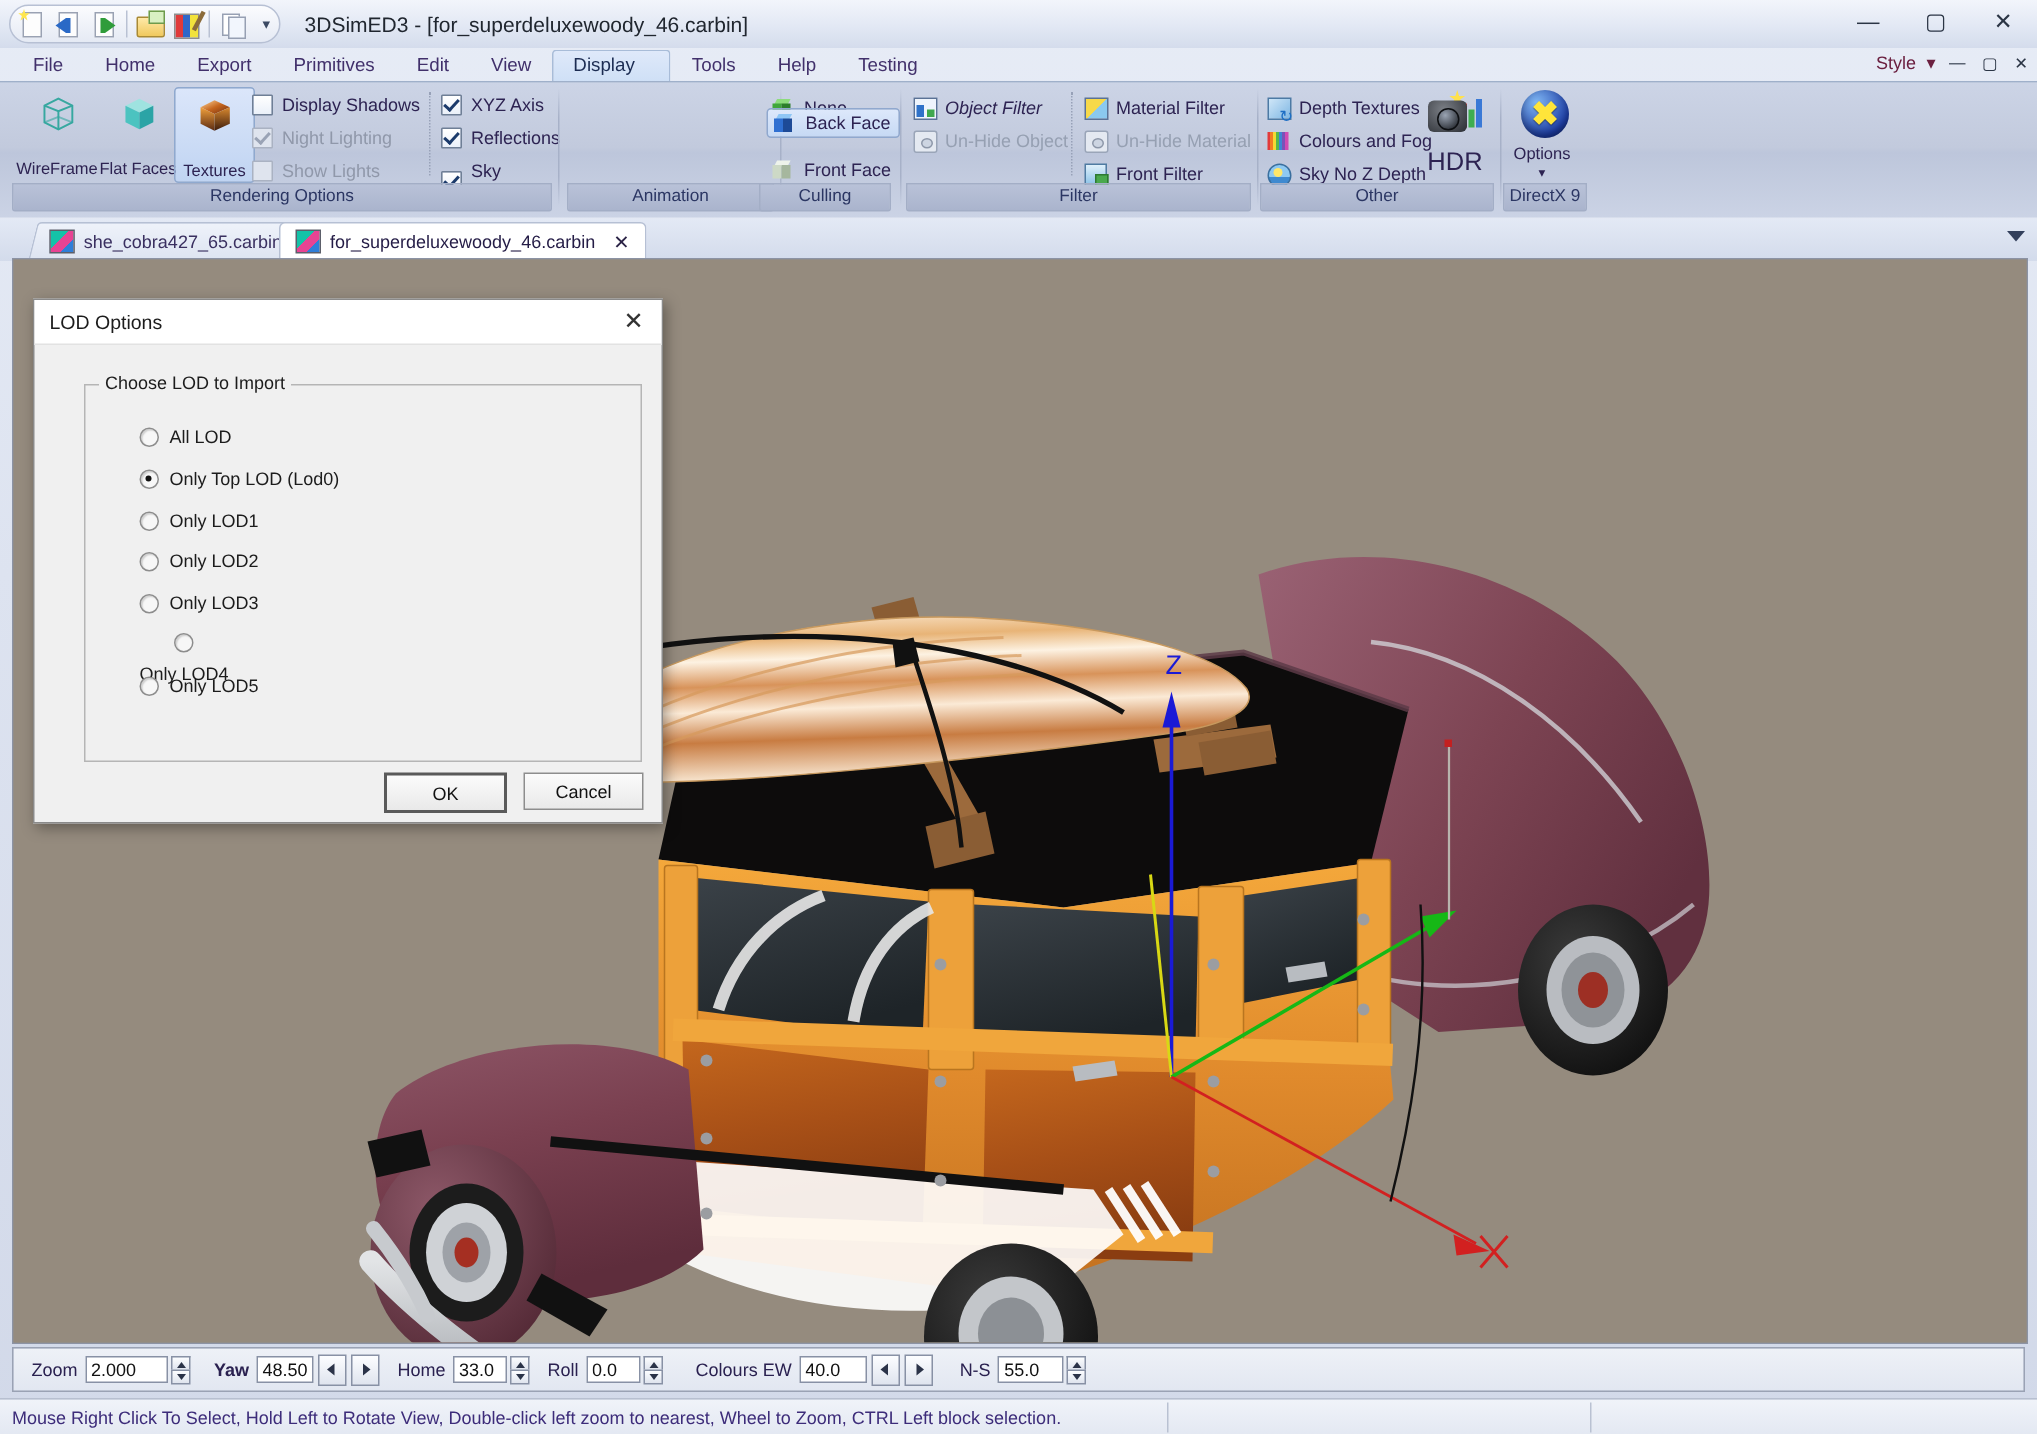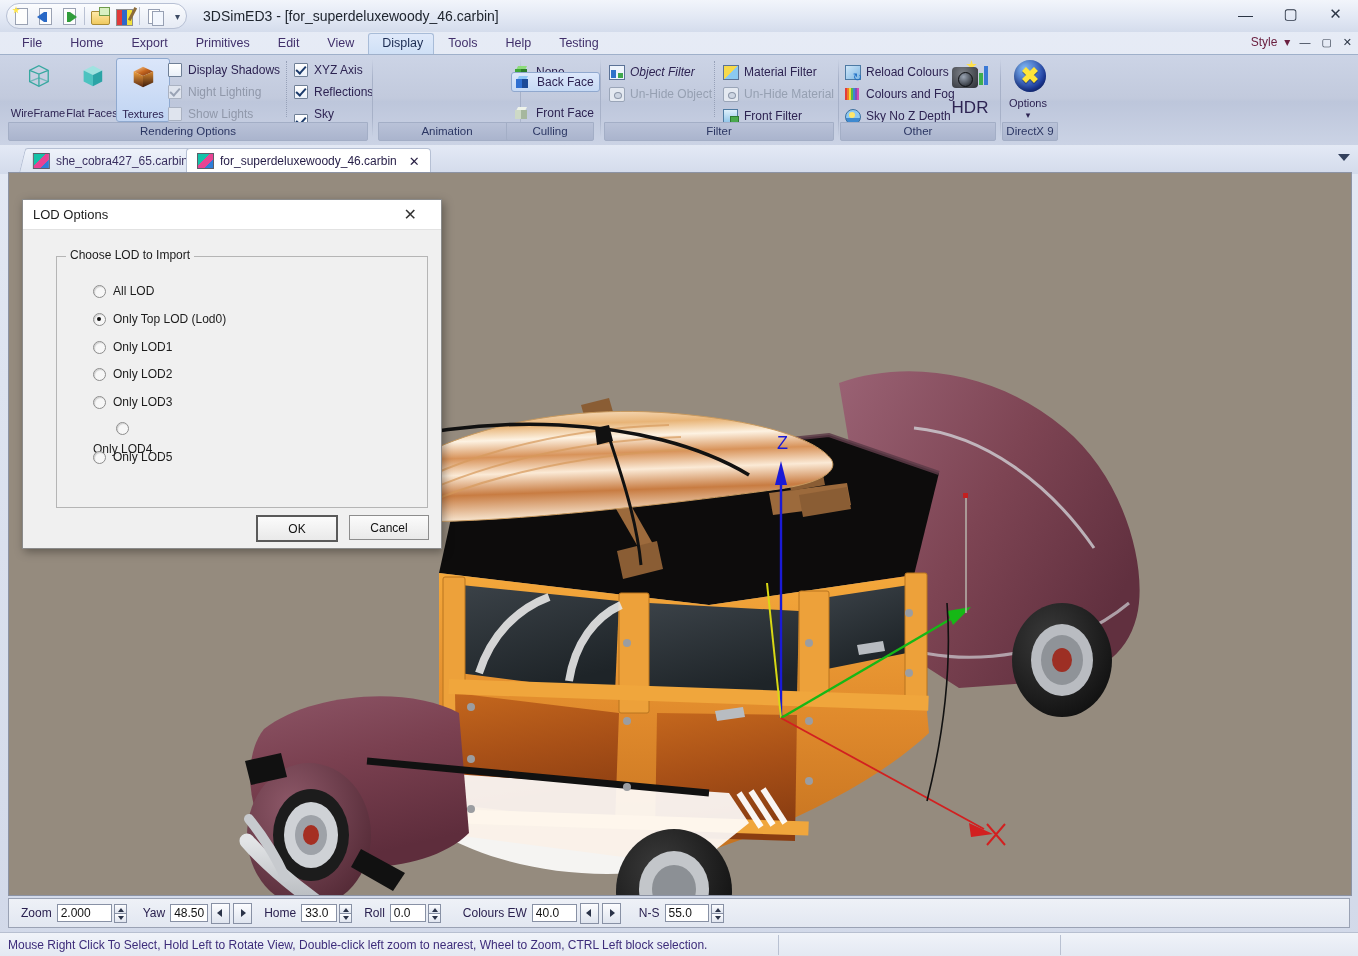--- a/index.html
+++ b/index.html
@@ -47,21 +47,21 @@
   .wb{width:45px;height:28px;display:flex;align-items:center;justify-content:center;
       font-size:15px;color:#2b3545;}
 
   
   .tabstrip{position:absolute;left:0;top:32px;width:1358px;height:22px;
             display:flex;align-items:flex-end;background:transparent;}
   .rtab{font-size:12.5px;color:#41306b;padding:3px 14px 4px 14px;line-height:14px;
         white-space:nowrap;cursor:default;}
   .rtab.active{background:linear-gradient(#dfe9fa,#cfe0f6);
                border:1px solid #a8bcd8;border-bottom:0;border-radius:3px 3px 0 0;
-               padding:2px 10px 4px 13px;color:#1c2c52;}
+               padding:2px 23px 4px 13px;color:#1c2c52;}
   .tabstrip .rtab.first{margin-left:8px;}
   .strip-right{position:absolute;right:4px;top:0;display:flex;align-items:center;gap:7px;height:20px;}
   .style-lbl{font-size:12px;color:#6b2040;}
   .mini-btn{font-size:11px;color:#2b3545;padding:0 2px;}
 
   
   .ribbon{position:absolute;left:0;top:54px;width:1358px;height:90px;
           background:linear-gradient(#ccd4e6 0%,#c2cadd 48%,#bdc6db 52%,#cbd3e5 100%);
           border-top:1px solid #9fb0ca;}
   .rgroup{position:absolute;top:2px;height:84px;}
@@ -199,21 +199,21 @@
   .statusbar{position:absolute;left:0;top:932px;width:1358px;height:24px;
         background:linear-gradient(#f0f3f9,#e3e8f2);border-top:1px solid #b7bfd0;
         display:flex;align-items:center;}
   .statusbar .msg{font-size:12px;color:#3d2c7a;padding-left:8px;white-space:nowrap;}
   .statusbar .seg{position:absolute;top:2px;height:20px;border-left:1px solid #b9c1d2;}
 
   
   .dialog{position:absolute;left:22px;top:199px;width:418px;height:348px;
         background:#f0f0f0;border:1px solid #8a8a8a;box-shadow:2px 3px 9px rgba(0,0,0,.35);}
   .dlg-title{height:29px;background:#fff;border-bottom:1px solid #e2e2e2;
-        display:flex;align-items:center;justify-content:space-between;padding:0 20px 0 10px;}
+        display:flex;align-items:center;justify-content:space-between;padding:0 8px 0 10px;}
   .dlg-title .t{font-size:13px;color:#1c1c1c;}
   .dlg-x{font-size:16px;color:#333;line-height:16px;padding:0 4px;cursor:default;}
   .gbox{position:absolute;left:33px;top:56px;width:370px;height:250px;
         border:1px solid #b5b5b5;}
   .gbox-lbl{position:absolute;left:43px;top:48px;background:#f0f0f0;padding:0 4px;
         font-size:12px;color:#1c1c1c;}
   .radio{position:absolute;display:flex;align-items:center;gap:7px;font-size:12px;color:#1c1c1c;cursor:default;}
   .radio .r{width:11px;height:11px;border-radius:50%;border:1px solid #8d8d8d;
         background:#f7f7f7;position:relative;flex:none;box-shadow:inset 1px 1px 1px rgba(0,0,0,.16);}
   .radio .r.on:after{content:"";position:absolute;left:3px;top:3px;width:4px;height:4px;
@@ -453,21 +453,21 @@
     </div>
 
     <div class="gsep" style="left:838px;"></div>
 
     <div class="rgroup" style="left:840px;width:156px;">
       <div class="body">
         <div class="smallitem" style="left:4px;top:7px;">
           <span class="si-ico">
               <span class="ico-reload"></span>
             </span>
-          <span>Reload Colours</span>
+          <span>Depth Textures</span>
         </div>
         <div class="smallitem" style="left:4px;top:29px;">
           <span class="si-ico">
               <span class="ico-bars"></span>
             </span>
           <span>Colours and Fog</span>
         </div>
         <div class="smallitem" style="left:4px;top:51px;">
           <span class="si-ico">
               <span class="ico-sky"></span>
@@ -746,21 +746,21 @@
   </div>
 
   <div class="ctrlbar">
     <span class="fld-lbl">Zoom</span>
     <input class="txtfld" style="width: 55px;" value="2.000">
     <span class="spin">
         <div class="up"></div>
         <div class="dn"></div>
       </span>
 
-    <span class="fld-lbl" style="margin-left:16px;">Yaw</span>
+    <span class="fld-lbl" style="margin-left:16px;font-weight:bold;">Yaw</span>
     <input class="txtfld" style="width: 38px;" value="48.50">
     <span class="arrbtn l"></span>
     <span class="arrbtn r"></span>
 
     <span class="fld-lbl" style="margin-left:12px;">Home</span>
     <input class="txtfld" style="width: 36px;" value="33.0">
     <span class="spin">
         <div class="up"></div>
         <div class="dn"></div>
       </span>

